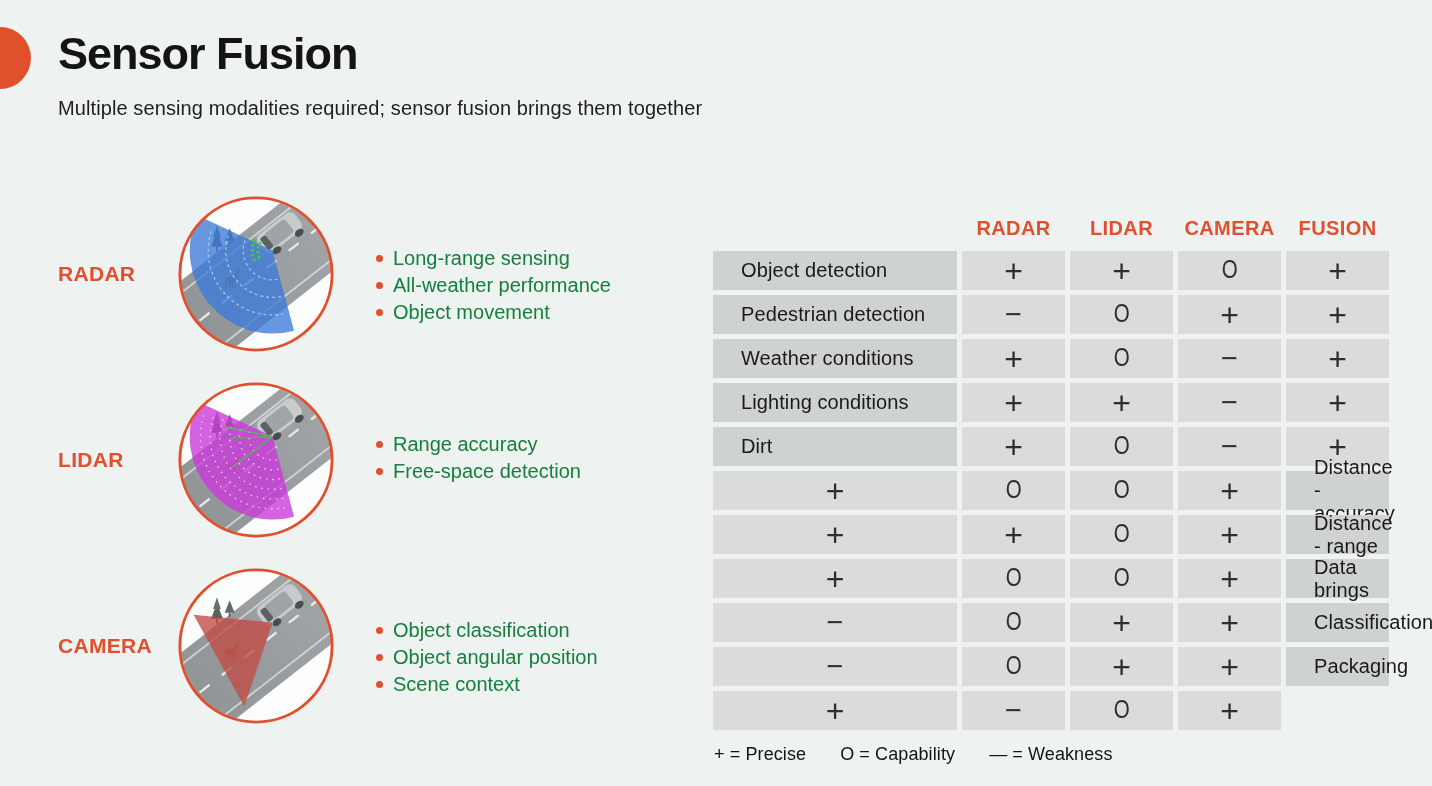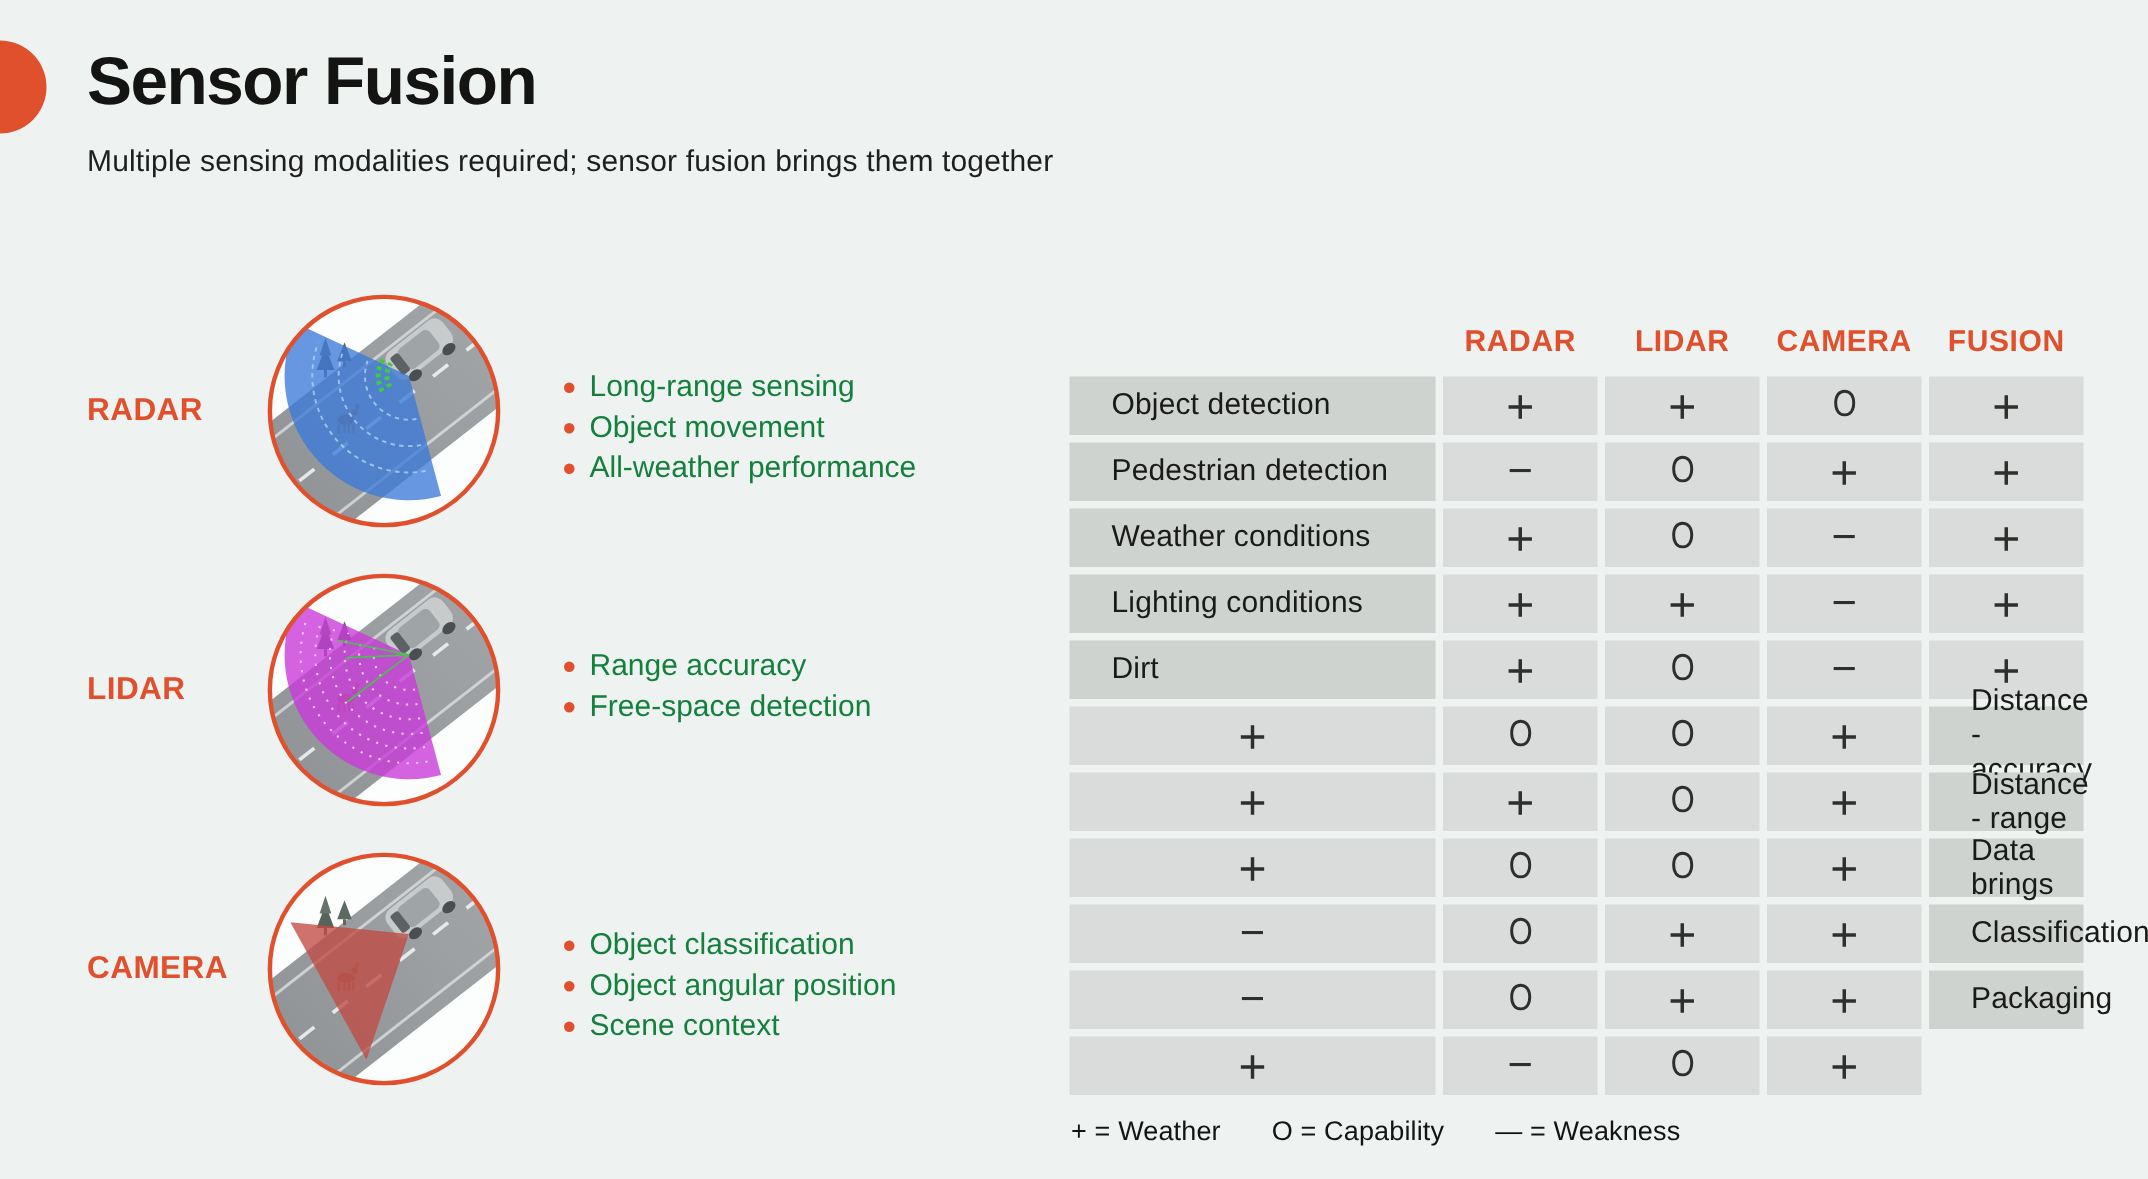--- a/index.html
+++ b/index.html
@@ -118,22 +118,22 @@
               <path d="M104.2 87.5 A30 30 0 0 1 70.8 47.7" fill="none" stroke="#aecff2" stroke-width="1.3" stroke-dasharray="3 3" opacity="0.85"></path>
               <path d="M107.3 105.3 A48 48 0 0 1 53.9 41.6" fill="none" stroke="#aecff2" stroke-width="1.3" stroke-dasharray="3 3" opacity="0.85"></path>
               <path d="M110.5 123.0 A66 66 0 0 1 37.0 35.4" fill="none" stroke="#aecff2" stroke-width="1.3" stroke-dasharray="3 3" opacity="0.85"></path>
               <path d="M86.0 65.5 A15 15 0 0 1 86.7 49.4" fill="none" stroke="#3ecb43" stroke-width="3.4" stroke-dasharray="2.5 2.5"></path>
               <path d="M80.8 68.5 A21 21 0 0 1 81.8 46.0" fill="none" stroke="#3ecb43" stroke-width="3.4" stroke-dasharray="2.5 2.5"></path>
     </g>
     <circle cx="82" cy="82" r="78" fill="none" stroke="#e0502d" stroke-width="3"></circle>
   </svg></div>
         <ul class="sensor-bullets">
           <li>Long-range sensing</li>
+          <li>All-weather performance</li>
           <li>Object movement</li>
-          <li>All-weather performance</li>
         </ul>
       </div>
       <div class="sensor-row" style="top: 380px;">
         <div class="sensor-label">LIDAR</div>
         <div class="sensor-illus"><svg width="160" height="160" viewBox="0 0 164 164">
     <defs>
               <clipPath id="clip1">
                 <circle cx="82" cy="82" r="77"></circle>
               </clipPath>
       <linearGradient id="road1" x1="0" y1="0" x2="1" y2="0">
@@ -381,17 +381,17 @@
         <div class="value-cell">
           <span class="sym sym-o">O</span>
         </div>
         <div class="value-cell">
           <span class="sym sym-plus">+</span>
         </div>
       </div>
   </div>
 
   <div id="legend" class="legend">
-      <span>+ = Weather</span>
+      <span>+ = Precise</span>
       <span>O = Capability</span>
       <span>— = Weakness</span>
     </div>
 </div>
 
 </body></html>

